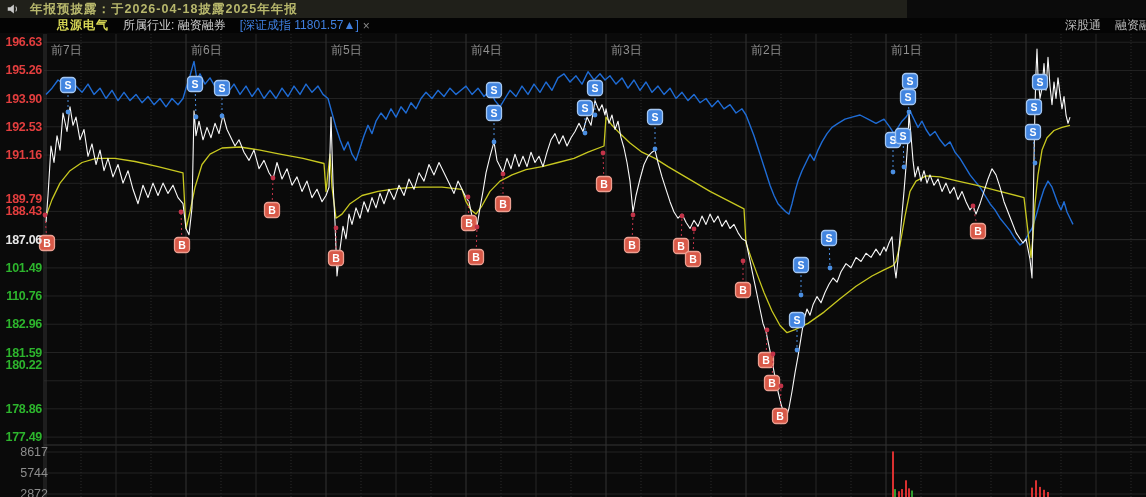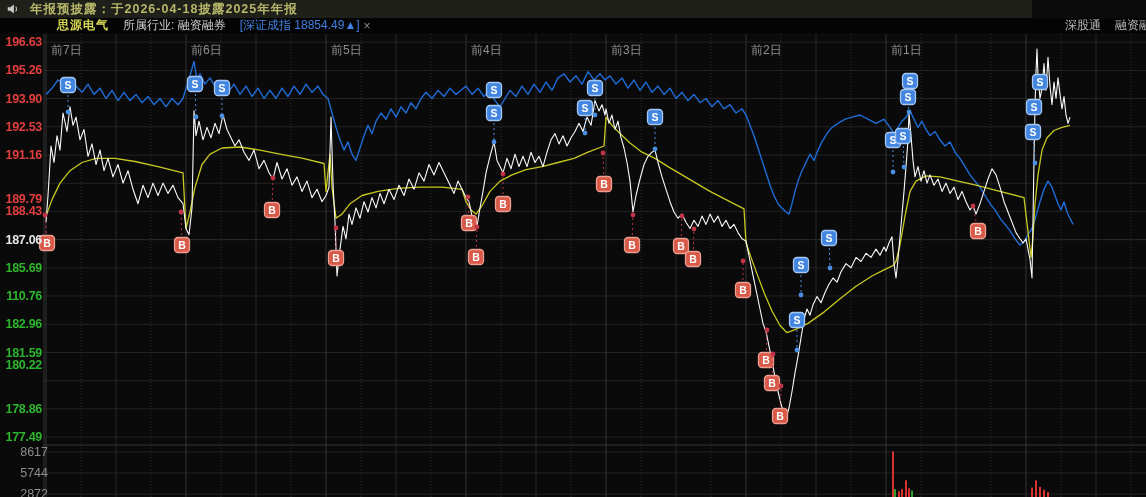--- a/index.html
+++ b/index.html
@@ -1,19 +1,19 @@
 <!DOCTYPE html>
 <html><head>
 <meta charset="utf-8">
 <style>
   html,body{margin:0;padding:0;background:#0b0b0b;width:1146px;height:497px;overflow:hidden;
     font-family:"Liberation Sans","DejaVu Sans",sans-serif;}
   #app{position:relative;width:1146px;height:497px;background:#0b0b0b;}
   
-  #banner{position:absolute;left:0;top:0;width:1032px;height:18px;background:#20201a;
+  #banner{position:absolute;left:0;top:0;width:907px;height:18px;background:#20201a;
     display:flex;align-items:center;}
   #banner .spk{width:14px;height:14px;margin-left:6px;flex:0 0 auto;}
   #banner .txt{color:#b7b76c;font-size:12.5px;font-weight:bold;margin-left:10px;letter-spacing:1px;}
   
   #hdr{position:absolute;left:0;top:18px;width:1146px;height:15px;background:#040404;
     display:flex;align-items:center;font-size:12px;}
   #hdr .stock{color:#d8d855;font-weight:bold;margin-left:57px;letter-spacing:1px;}
   #hdr .ind{color:#cfcfcf;margin-left:14px;}
   #hdr .tab{color:#4080e0;margin-left:14px;cursor:pointer;}
   #hdr .x{color:#8a8a8a;margin-left:4px;cursor:pointer;}
@@ -39,21 +39,21 @@
         <path d="M2 6v4h3l4 3.2V2.8L5 6z" fill="#c9c9c9"></path>
         <path d="M11 5.2c1.3 1 1.3 4.6 0 5.6" stroke="#c9c9c9" stroke-width="1.2" fill="none"></path>
       </svg>
     </span>
     <span class="txt">年报预披露：于2026-04-18披露2025年年报</span>
   </div>
 
   <div id="hdr">
     <span class="stock">思源电气</span>
     <span class="ind">所属行业: 融资融券</span>
-    <span class="tab">[深证成指 18854.49▲]</span>
+    <span class="tab">[深证成指 11801.57▲]</span>
     <span class="x">×</span>
     <span class="right">
       <span>深股通</span>
       <span>融资融券</span>
     </span>
   </div>
 
   <div id="chart">
     <svg id="plot-svg" width="1146" height="464" viewBox="0 33 1146 464">
         <line x1="44" y1="42.2" x2="1146" y2="42.2" stroke="#232323" stroke-width="1"></line>
@@ -254,21 +254,21 @@
       </svg>
     <div id="y-axis">
         <div class="axlab up" style="left: 1px; top: 2.2px;">196.63</div>
         <div class="axlab up" style="left: 1px; top: 30.4661px;">195.26</div>
         <div class="axlab up" style="left: 1px; top: 58.5259px;">193.90</div>
         <div class="axlab up" style="left: 1px; top: 86.792px;">192.53</div>
         <div class="axlab up" style="left: 1px; top: 115.058px;">191.16</div>
         <div class="axlab up" style="left: 1px; top: 159px;">189.79</div>
         <div class="axlab up" style="left: 1px; top: 171.384px;">188.43</div>
         <div class="axlab flat" style="left: 1px; top: 199.65px;">187.06</div>
-        <div class="axlab dn" style="left: 1px; top: 227.916px;">185.69</div>
+        <div class="axlab dn" style="left: 1px; top: 227.916px;">101.49</div>
         <div class="axlab dn" style="left: 1px; top: 255.976px;">110.76</div>
         <div class="axlab dn" style="left: 1px; top: 284.242px;">182.96</div>
         <div class="axlab dn" style="left: 1px; top: 312.508px;">181.59</div>
         <div class="axlab dn" style="left: 1px; top: 325px;">180.22</div>
         <div class="axlab dn" style="left: 1px; top: 368.834px;">178.86</div>
         <div class="axlab dn" style="left: 1px; top: 397.1px;">177.49</div>
       </div>
     <div id="vol-axis">
         <div class="vlab" style="left: 1px; top: 412px;">8617</div>
         <div class="vlab" style="left: 1px; top: 433px;">5744</div>

